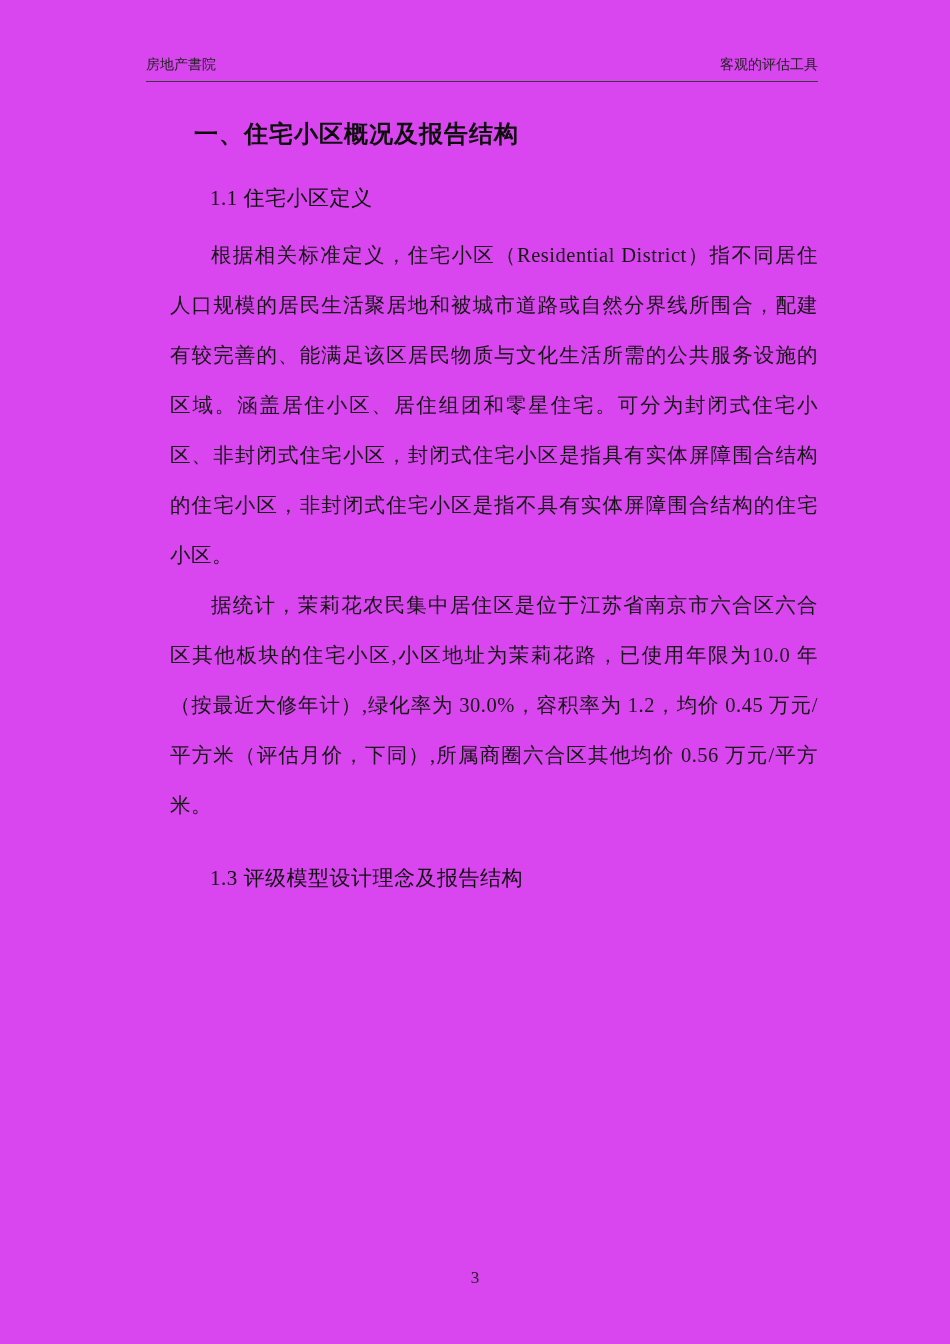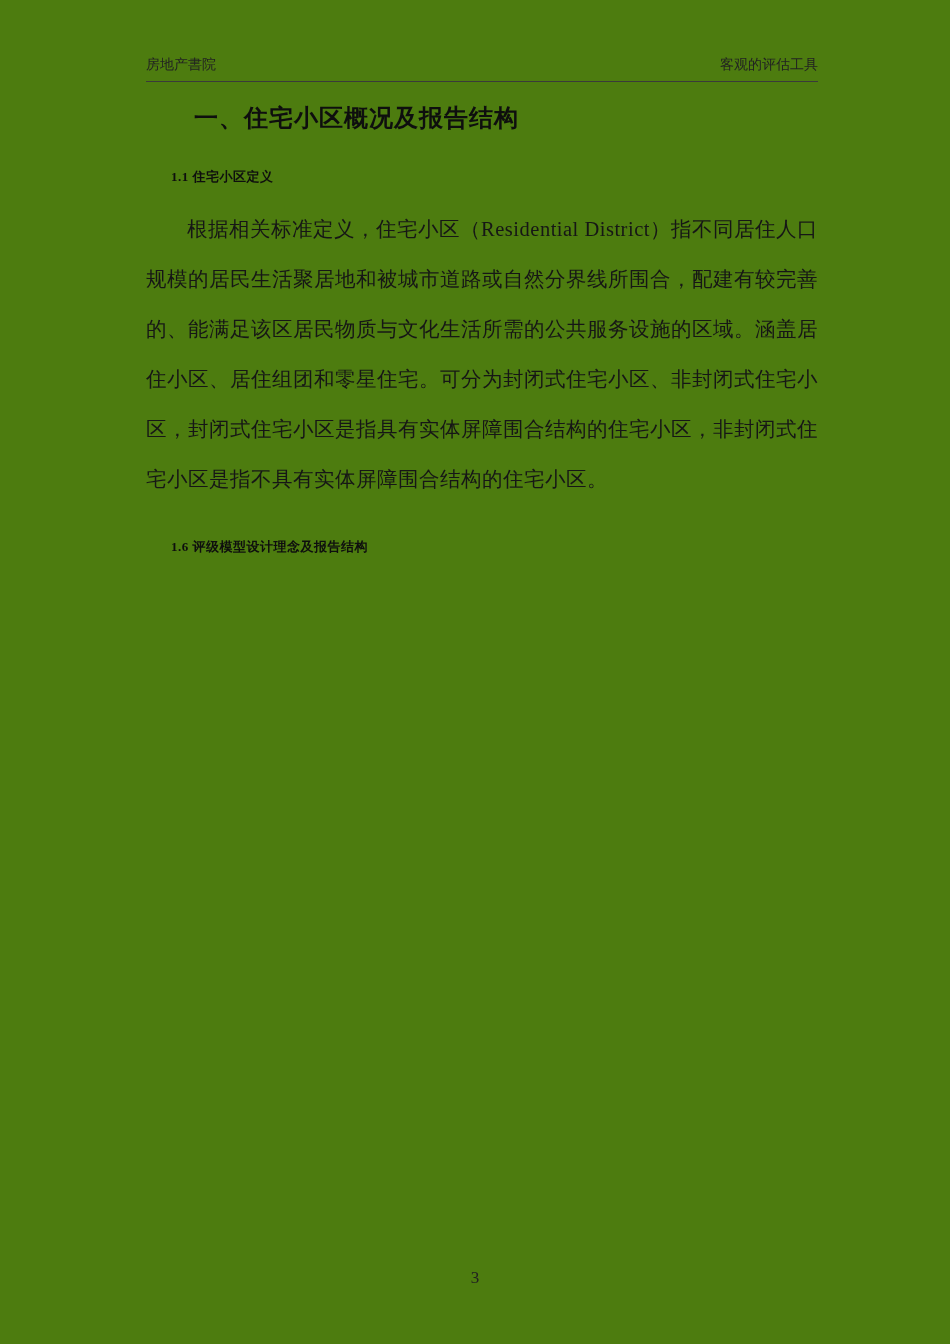--- a/index.html
+++ b/index.html
@@ -10,56 +10,57 @@
       font-family: "Liberation Serif", "DejaVu Serif", serif;
       color: #141414;
       position: relative;
     }
     .page {
       position: relative;
       width: 950px;
       height: 1344px;
       padding: 56px 132px 0 146px;
       overflow: hidden;
-      background: #4d7c0f;
+      background: #d946ef;
     }
     .header {
       display: flex;
       justify-content: space-between;
       align-items: flex-end;
       font-size: 14px;
       color: #222222;
       padding-bottom: 7px;
       font-family: "Liberation Sans", "DejaVu Sans", sans-serif;
     }
     .header-rule {
       border-top: 1.5px solid #3a3a3a;
       height: 0;
     }
     .doc-title {
       font-size: 24px;
       font-weight: bold;
-      margin: 20px 0 0 48px;
+      margin: 36px 0 0 48px;
       letter-spacing: 1px;
       color: #0e0e0e;
     }
     .sec-heading {
-      font-size: 13px;
-      font-weight: bold;
-      margin: 34px 0 18px 25px;
+      font-size: 21px;
+      font-weight: normal;
+      margin: 34px 0 18px 64px;
       letter-spacing: 0.5px;
       color: #0e0e0e;
     }
     .body-para {
       font-size: 20.5px;
       line-height: 50px;
       text-align: justify;
       text-indent: 2em;
       letter-spacing: 0.5px;
       color: #161616;
+      margin-left: 24px;
     }
     .footer {
       position: absolute;
       left: 0;
       right: 0;
       bottom: 56px;
       text-align: center;
       font-size: 17px;
       color: #222222;
     }
@@ -76,23 +77,24 @@
   <div class="header-rule"></div>
 
   <h1 class="doc-title">一、住宅小区概况及报告结构</h1>
 
   <section>
     <h2 class="sec-heading">1.1 住宅小区定义</h2>
     <p class="body-para">根据相关标准定义，住宅小区（Residential District）指不同居住人口规模的居民生活聚居地和被城市道路或自然分界线所围合，配建有较完善的、能满足该区居民物质与文化生活所需的公共服务设施的区域。涵盖居住小区、居住组团和零星住宅。可分为封闭式住宅小区、非封闭式住宅小区，封闭式住宅小区是指具有实体屏障围合结构的住宅小区，非封闭式住宅小区是指不具有实体屏障围合结构的住宅小区。</p>
   </section>
 
   <section>
+    <p class="body-para">据统计，茉莉花农民集中居住区是位于江苏省南京市六合区六合区其他板块的住宅小区,小区地址为茉莉花路，已使用年限为10.0 年（按最近大修年计）,绿化率为 30.0%，容积率为 1.2，均价 0.45 万元/平方米（评估月价，下同）,所属商圈六合区其他均价 0.56 万元/平方米。</p>
   </section>
 
   <section>
-    <h2 class="sec-heading">1.6 评级模型设计理念及报告结构</h2>
+    <h2 class="sec-heading">1.3 评级模型设计理念及报告结构</h2>
   </section>
 
   <div class="footer">
     <span>3</span>
   </div>
 
 </div>
 
 </body></html>

